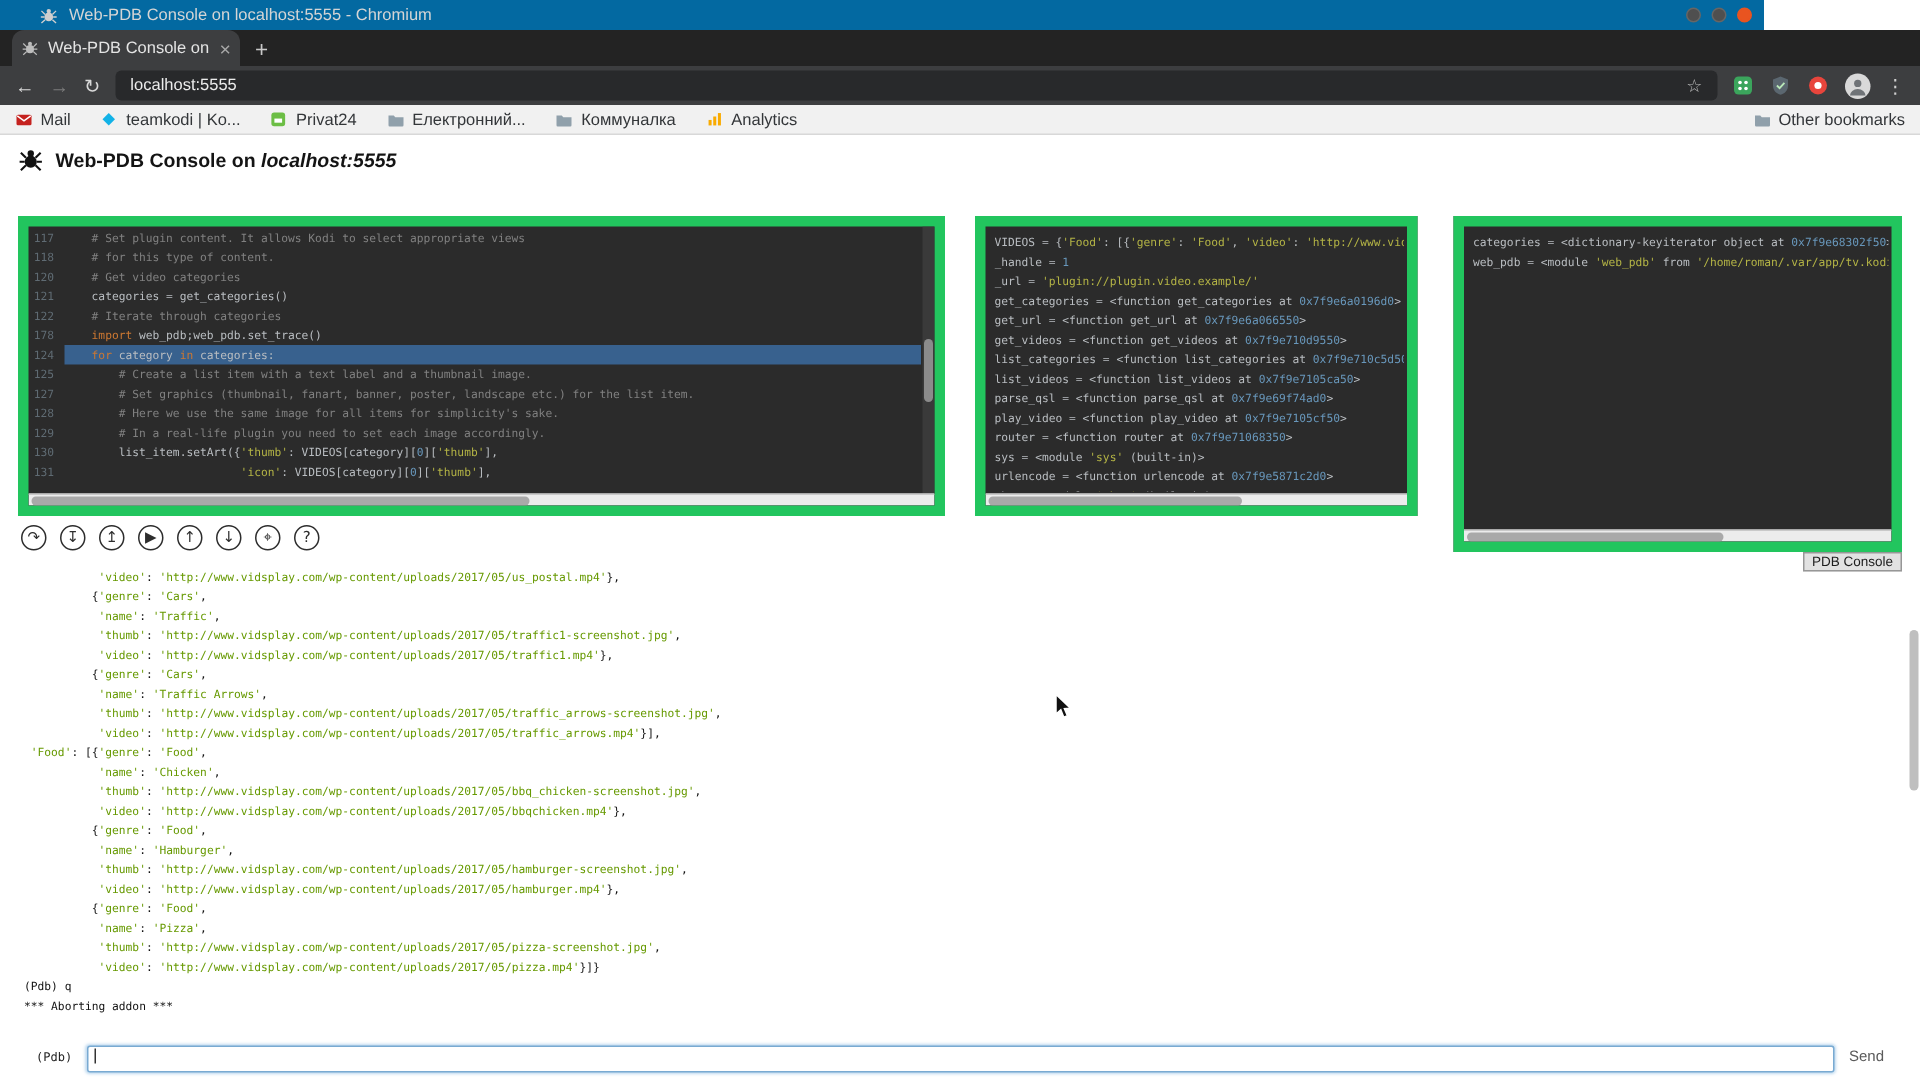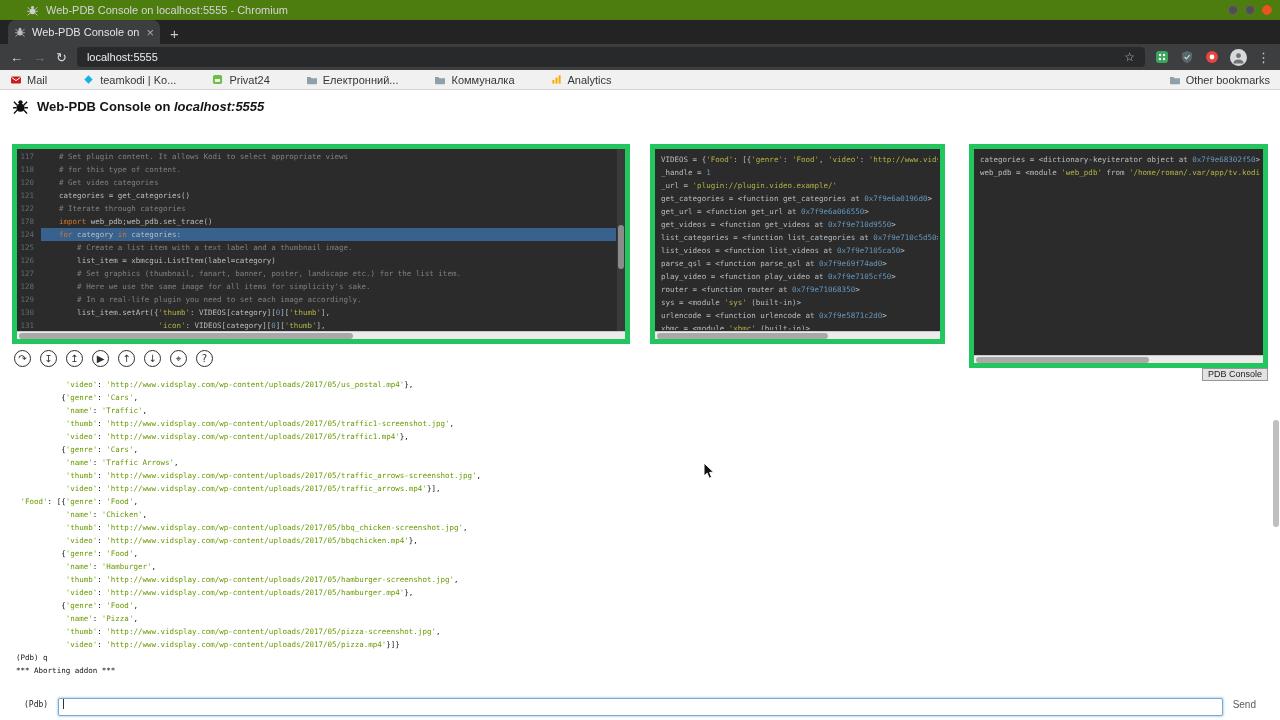--- a/index.html
+++ b/index.html
@@ -1,20 +1,20 @@
 <!DOCTYPE html>
 <html><head>
 <meta charset="utf-8">
 <style>
   * { box-sizing: border-box; margin: 0; padding: 0; }
   html,body { width:1280px; height:720px; overflow:hidden; background:#1c1c1c; }
   .screen { position:relative; width:1280px; height:720px; font-family:"Liberation Sans", sans-serif; background:#fff; overflow:hidden; }
 
   
-  .titlebar { position:absolute; top:0; left:0; width:1280px; height:20px; background:#4d7c0f; display:flex; align-items:center; padding:0 8px;text-align:right; }
+  .titlebar { position:absolute; top:0; left:0; width:1176px; height:20px; background:#0369a1; display:flex; align-items:center; padding:0 8px;text-align:right; }
   .win-icon { width:13px; height:13px; margin-left:18px; margin-right:7px; display:inline-flex; }
   .win-title { font-size:11px; color:#d5d5d5; white-space:nowrap; }
   .win-controls { margin-left:auto; display:flex; gap:7px; align-items:center; }
   .wdot { width:10px; height:10px; border-radius:50%; background:#4f4f4f; border:1px solid #666; display:inline-block; }
   .wclose { background:#e95420; border-color:#e95420; }
 
   
   .tabstrip { position:absolute; top:20px; left:0; width:1280px; height:24px; background:#232323; display:flex; align-items:flex-end; }
   .tab { margin-left:8px; width:152px; height:24px; background:#3d3e40; border-radius:8px 8px 0 0; display:flex; align-items:center; padding:0 6px; gap:6px; }
   .favicon { width:12px; height:12px; display:inline-flex; flex:none; }
@@ -29,35 +29,35 @@
   .omnibox { flex:1; height:20px; background:#28292b; border-radius:4px; display:flex; align-items:center; padding:0 10px; }
   .url { font-size:11px; color:#ececec; }
   .star { margin-left:auto; font-size:12px; color:#bdbdbd; }
   .ext-icons { display:flex; gap:10px; align-items:center; }
   .ext { width:15px; height:15px; display:inline-flex; }
   .avatar { width:17px; height:17px; border-radius:50%; background:#d9d9d9; display:inline-flex; align-items:center; justify-content:center; overflow:hidden; }
   .kebab { font-size:13px; color:#d0d0d0; }
 
   
   .bookmarksbar { position:absolute; top:70px; left:0; width:1280px; height:20px; background:#f1f1f1; border-bottom:1px solid #d8d8d8; display:flex; align-items:center; padding:0 10px; }
-  .bm-items { display:flex; gap:36px; align-items:center; }
+  .bm-items { display:flex; gap:20px; align-items:center; }
   .bm-item { display:flex; gap:5px; align-items:center; cursor:pointer; }
   .bm-ic { width:12px; height:12px; display:inline-flex; }
   .bm-label { font-size:11px; color:#333639; white-space:nowrap; }
   .bm-other { margin-left:auto; display:flex; gap:5px; align-items:center; font-size:11px; color:#333639; }
 
   
   .content { position:absolute; top:90px; left:0; width:1280px; height:630px; background:#fff; }
   .page-header { position:absolute; top:8px; left:12px; display:flex; align-items:center; gap:8px; }
   .page-header .bug { width:17px; height:17px; display:inline-flex; }
   .page-title { font-size:13px; font-weight:bold; color:#141414; }
   .page-title .host { font-style:italic; }
 
   
-  .panel { position:absolute; background:#2b2b2b; border:5px solid #22c55e; overflow:hidden; }
+  .panel { position:absolute; background:#2b2b2b; border:7px solid #22c55e; overflow:hidden; }
   .panel.code   { left:12px;  top:54px; width:618px; height:200px; }
   .panel.globals{ left:650px; top:54px; width:295px; height:200px; }
   .panel.locals { left:969px; top:54px; width:299px; height:224px; }
   .panel-label { position:absolute; top:-13px; right:-1px; background:#e2e2e2; border:1px solid #979797; color:#1d1d1d; font-size:9px; line-height:11px; padding:0 5px; white-space:nowrap; z-index:3; }
   .mono, .code-lines, .var-lines, #console-lines { font-family:"DejaVu Sans Mono", monospace; font-size:7.5px; line-height:13px; }
   .code-lines { position:absolute; top:1px; left:0; right:9px; bottom:9px; overflow:hidden; color:#b9bdc1; }
   .crow { display:flex; white-space:pre; }
   .lnum { flex:none; width:24px; text-align:right; color:#5f6b73; padding-right:7px; }
   .ccode { flex:1; white-space:pre; }
   .ccode.cur { background:#38618e; }
@@ -254,21 +254,20 @@
       <span class="panel-label">Current file: main.py(124)</span>
       <div class="code-lines" id="code-lines">
           <div class="crow"><span class="lnum">117</span><span class="ccode"><span class="t-c">    # Set plugin content. It allows Kodi to select appropriate views</span></span></div>
           <div class="crow"><span class="lnum">118</span><span class="ccode"><span class="t-c">    # for this type of content.</span></span></div>
           <div class="crow"><span class="lnum">120</span><span class="ccode"><span class="t-c">    # Get video categories</span></span></div>
           <div class="crow"><span class="lnum">121</span><span class="ccode">    categories = get_categories()</span></div>
           <div class="crow"><span class="lnum">122</span><span class="ccode"><span class="t-c">    # Iterate through categories</span></span></div>
           <div class="crow"><span class="lnum">178</span><span class="ccode">    <span class="t-k">import</span> web_pdb;web_pdb.set_trace()</span></div>
           <div class="crow"><span class="lnum">124</span><span class="ccode cur">    <span class="t-k">for</span> category <span class="t-k">in</span> categories:</span></div>
           <div class="crow"><span class="lnum">125</span><span class="ccode"><span class="t-c">        # Create a list item with a text label and a thumbnail image.</span></span></div>
-          <div class="crow"><span class="lnum">126</span><span class="ccode">        list_item = xbmcgui.ListItem(label=category)</span></div>
           <div class="crow"><span class="lnum">127</span><span class="ccode"><span class="t-c">        # Set graphics (thumbnail, fanart, banner, poster, landscape etc.) for the list item.</span></span></div>
           <div class="crow"><span class="lnum">128</span><span class="ccode"><span class="t-c">        # Here we use the same image for all items for simplicity's sake.</span></span></div>
           <div class="crow"><span class="lnum">129</span><span class="ccode"><span class="t-c">        # In a real-life plugin you need to set each image accordingly.</span></span></div>
           <div class="crow"><span class="lnum">130</span><span class="ccode">        list_item.setArt({<span class="t-s">'thumb'</span>: VIDEOS[category][<span class="t-n">0</span>][<span class="t-s">'thumb'</span>],</span></div>
           <div class="crow"><span class="lnum">131</span><span class="ccode">                          <span class="t-s">'icon'</span>: VIDEOS[category][<span class="t-n">0</span>][<span class="t-s">'thumb'</span>],</span></div>
         </div>
       <div class="vscroll">
           <div class="vthumb"></div>
         </div>
       <div class="hscroll">

